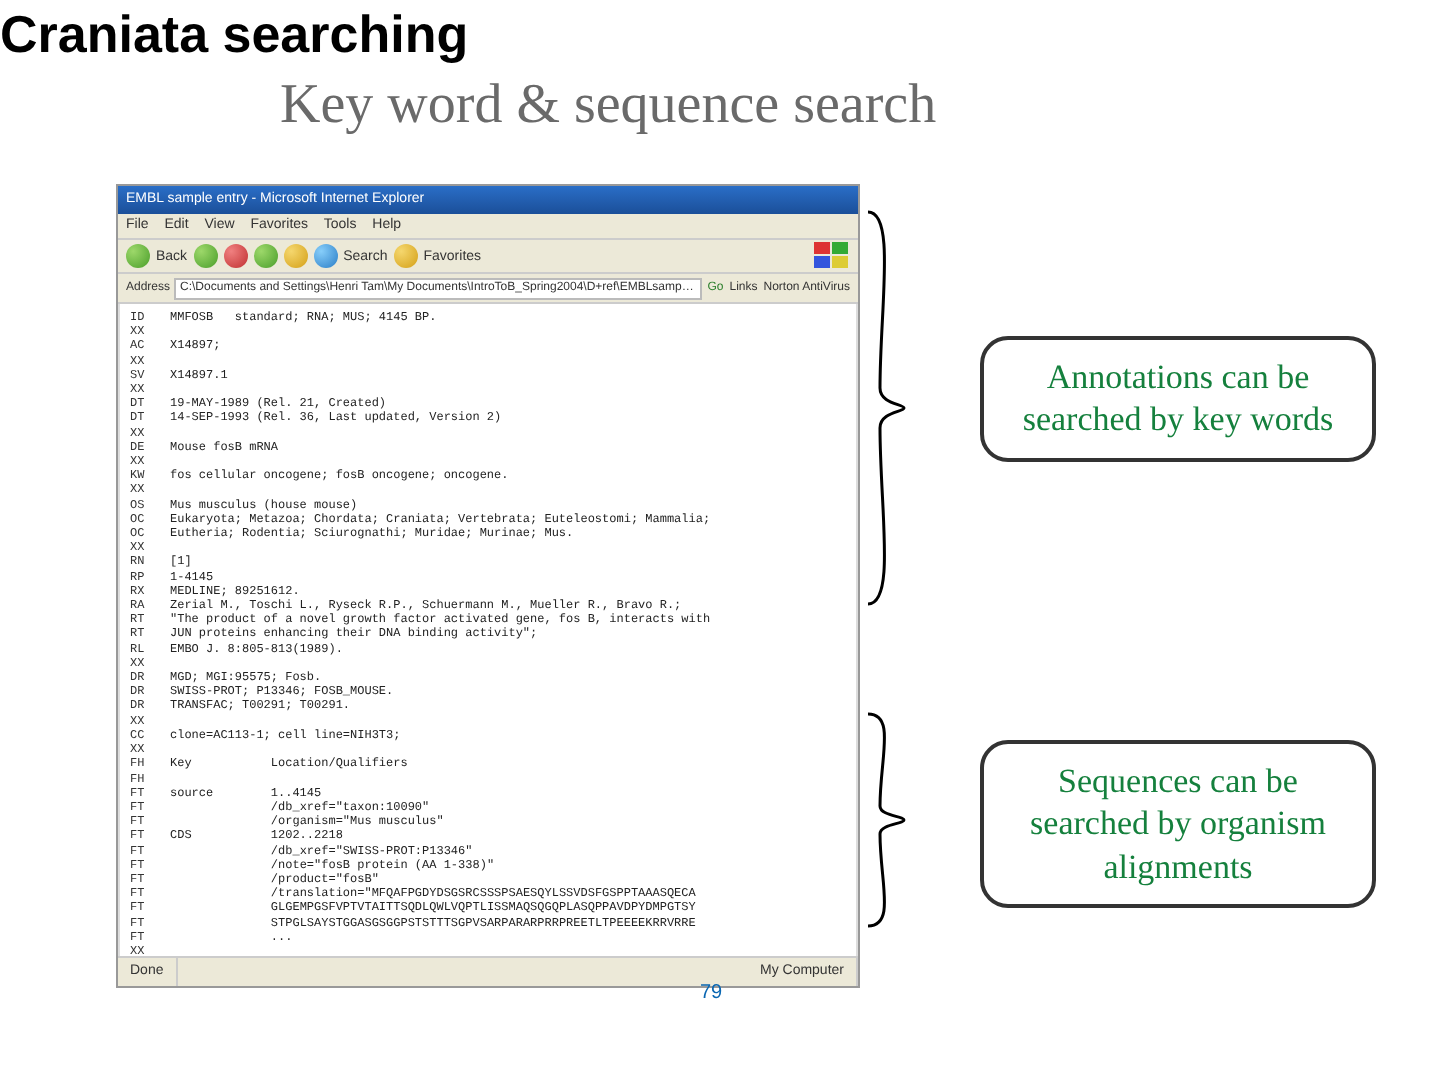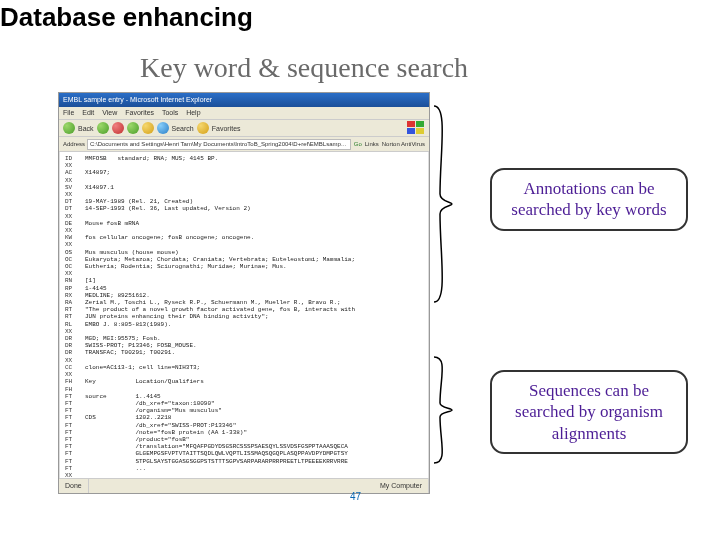--- a/index.html
+++ b/index.html
@@ -1,18 +1,18 @@
 <!DOCTYPE html>
 <html><head>
 <meta charset="utf-8">
 <style>
   html,body{margin:0;padding:0;width:720px;height:540px;background:#fff;font-family:Arial,Helvetica,sans-serif;overflow:hidden}
   .slide{position:relative;width:720px;height:540px}
   .slide-title{position:absolute;left:0;top:2px;font-size:26px;font-weight:bold;color:#000;font-family:Arial,Helvetica,sans-serif;letter-spacing:0px}
-  .sub-title{position:absolute;left:140px;top:52px;font-size:28px;color:#6a6a6a;font-family:Georgia,'Times New Roman',serif}
+  .sub-title{position:absolute;left:140px;top:37px;font-size:28px;color:#6a6a6a;font-family:Georgia,'Times New Roman',serif}
   .browser{position:absolute;left:58px;top:92px;width:370px;height:400px;border:1px solid #999;background:#fff;box-shadow:0 0 0 1px #ddd inset}
   .titlebar{height:14px;background:linear-gradient(#2a6ec7,#1b4f99);color:#fff;font-size:7px;line-height:14px;padding-left:4px;font-family:Tahoma,Arial,sans-serif;white-space:nowrap;overflow:hidden}
   .menubar{height:12px;background:#ece9d8;border-bottom:1px solid #ccc;font-size:7px;line-height:12px;padding-left:4px;color:#333;font-family:Tahoma,Arial,sans-serif}
   .menubar span{margin-right:6px}
   .toolbar{height:16px;background:#ece9d8;border-bottom:1px solid #ccc;display:flex;align-items:center;padding:0 4px;gap:3px}
   .tb-btn{width:12px;height:12px;border-radius:50%;background:radial-gradient(circle at 30% 30%,#9dd86a,#4a9e2a)}
   .tb-btn.stop{background:radial-gradient(circle at 30% 30%,#f08080,#c03030)}
   .tb-btn.home{background:radial-gradient(circle at 30% 30%,#f5d76e,#d4a017)}
   .tb-btn.search{background:radial-gradient(circle at 30% 30%,#87cefa,#2a7ec7)}
   .addrbar{height:14px;background:#ece9d8;border-bottom:1px solid #ccc;display:flex;align-items:center;padding:0 4px;font-size:6px;color:#333;font-family:Tahoma,Arial,sans-serif}
@@ -20,31 +20,31 @@
   .addrbar .url{flex:1;background:#fff;border:1px solid #bbb;height:9px;line-height:9px;padding:0 2px;white-space:nowrap;overflow:hidden;text-overflow:ellipsis}
   .content{position:absolute;left:0;top:58px;right:0;bottom:14px;overflow:hidden;padding:4px 6px;font-family:'Courier New',monospace;font-size:6px;line-height:7.2px;color:#222}
   .content .row{display:flex}
   .content .tag{width:20px;flex:0 0 20px;color:#333}
   .content .val{flex:1;white-space:pre-wrap;word-break:break-all}
   .statusbar{position:absolute;left:0;right:0;bottom:0;height:14px;background:#ece9d8;border-top:1px solid #ccc;font-size:7px;line-height:14px;color:#333;font-family:Tahoma,Arial,sans-serif;display:flex}
   .statusbar .cell{border-right:1px solid #ccc;padding:0 6px}
   .statusbar .spacer{flex:1}
   .brace{position:absolute;font-family:'Times New Roman',serif;color:#222}
   .brace svg{display:block}
-  .callout{position:absolute;border:2px solid #333;border-radius:14px;background:#fff;padding:8px 12px;font-family:Georgia,'Times New Roman',serif;color:#4c1d95;text-align:center;font-size:17px;line-height:1.25}
+  .callout{position:absolute;border:2px solid #333;border-radius:14px;background:#fff;padding:8px 12px;font-family:Georgia,'Times New Roman',serif;color:#15803d;text-align:center;font-size:17px;line-height:1.25}
   .page-num{position:absolute;left:350px;bottom:38px;font-size:10px;color:#0a67b2;font-family:Arial,sans-serif}
   .win-logo{position:absolute;right:4px;top:28px;width:18px;height:14px}
   .win-logo svg{width:18px;height:14px}
 </style>
 </head>
 <body>
 
 <div class="slide">
 
-  <div class="slide-title">Database enhancing</div>
+  <div class="slide-title">Craniata searching</div>
   <div class="sub-title">Key word &amp; sequence search</div>
 
   <div class="browser">
     <div class="titlebar">EMBL sample entry - Microsoft Internet Explorer</div>
     <div class="menubar">
       <span>File</span>
       <span>Edit</span>
       <span>View</span>
       <span>Favorites</span>
       <span>Tools</span>
@@ -278,15 +278,15 @@
   <div class="brace" style="left:430px;top:355px">
     <svg width="26" height="110" viewBox="0 0 26 110">
       <path d="M4 2 C18 2 10 24 10 48 C10 53 22 53 22 55 C22 57 10 57 10 62 C10 86 18 108 4 108" fill="none" stroke="#000" stroke-width="1.5"></path>
     </svg>
   </div>
 
   <div class="callout" style="left:490px;top:168px;width:170px">Annotations can be searched by key words</div>
 
   <div class="callout" style="left:490px;top:370px;width:170px">Sequences can be searched by organism alignments</div>
 
-  <div class="page-num">47</div>
+  <div class="page-num">79</div>
 
 </div>
 
 </body></html>

